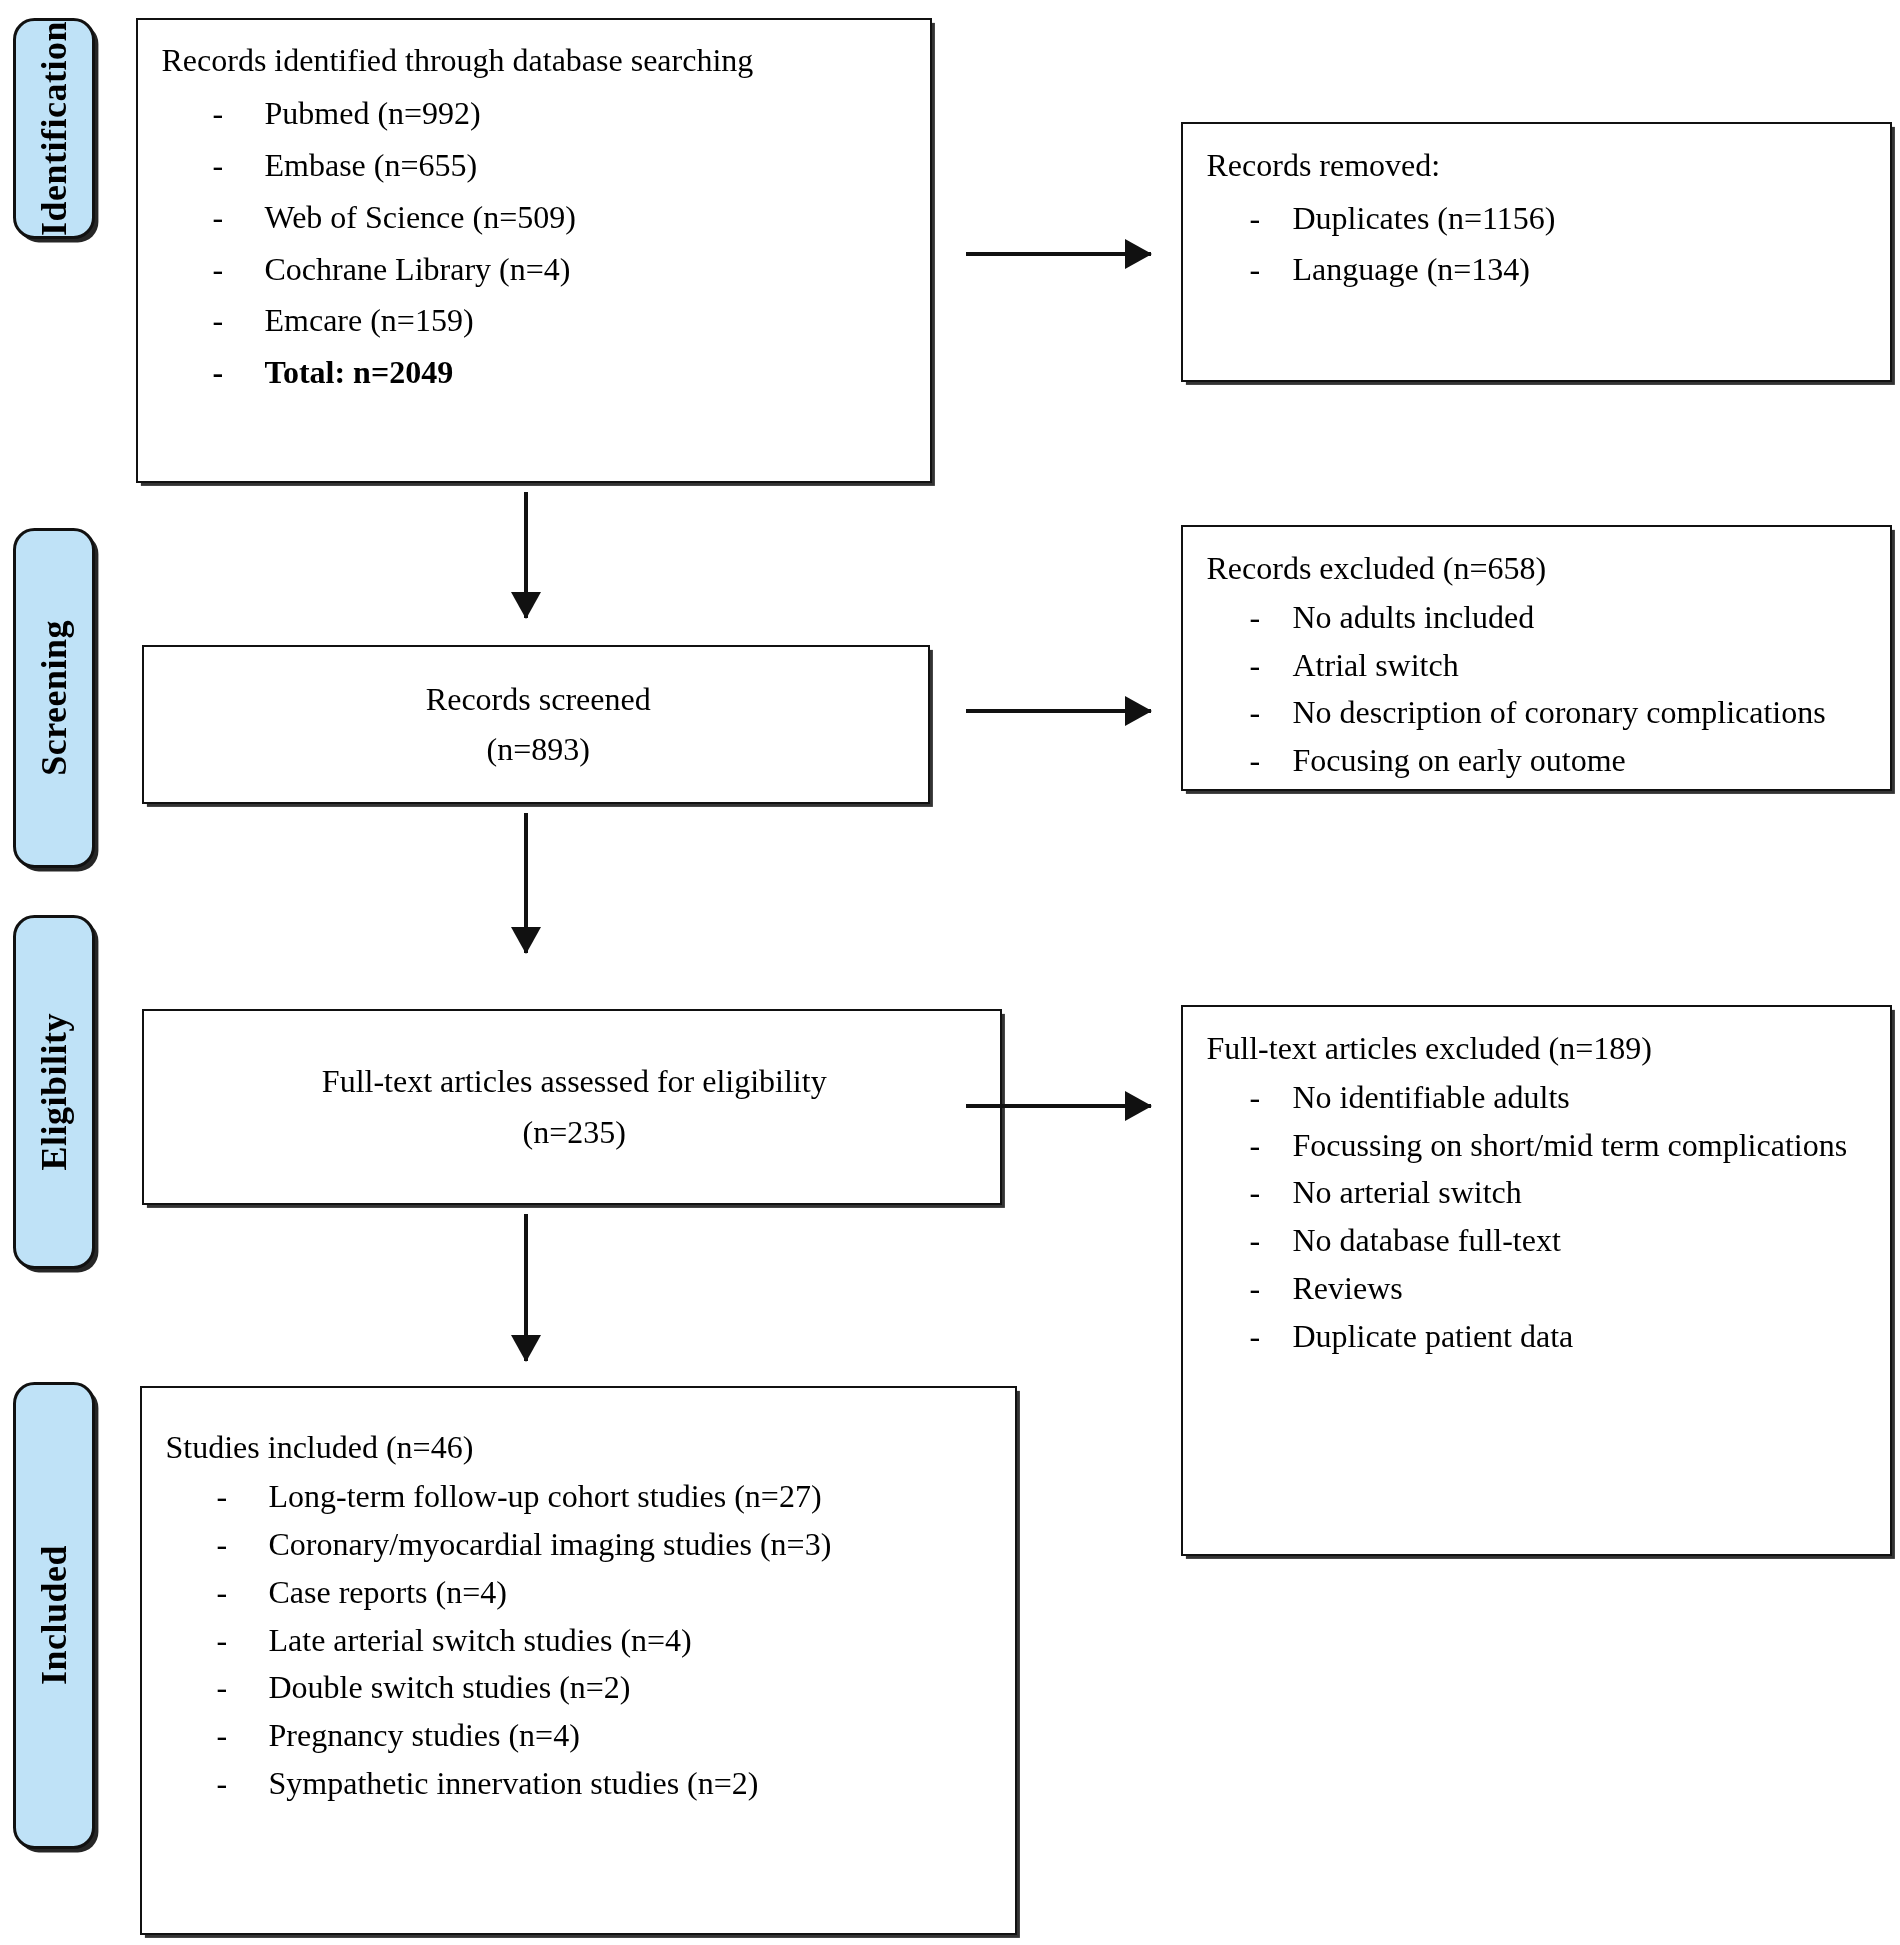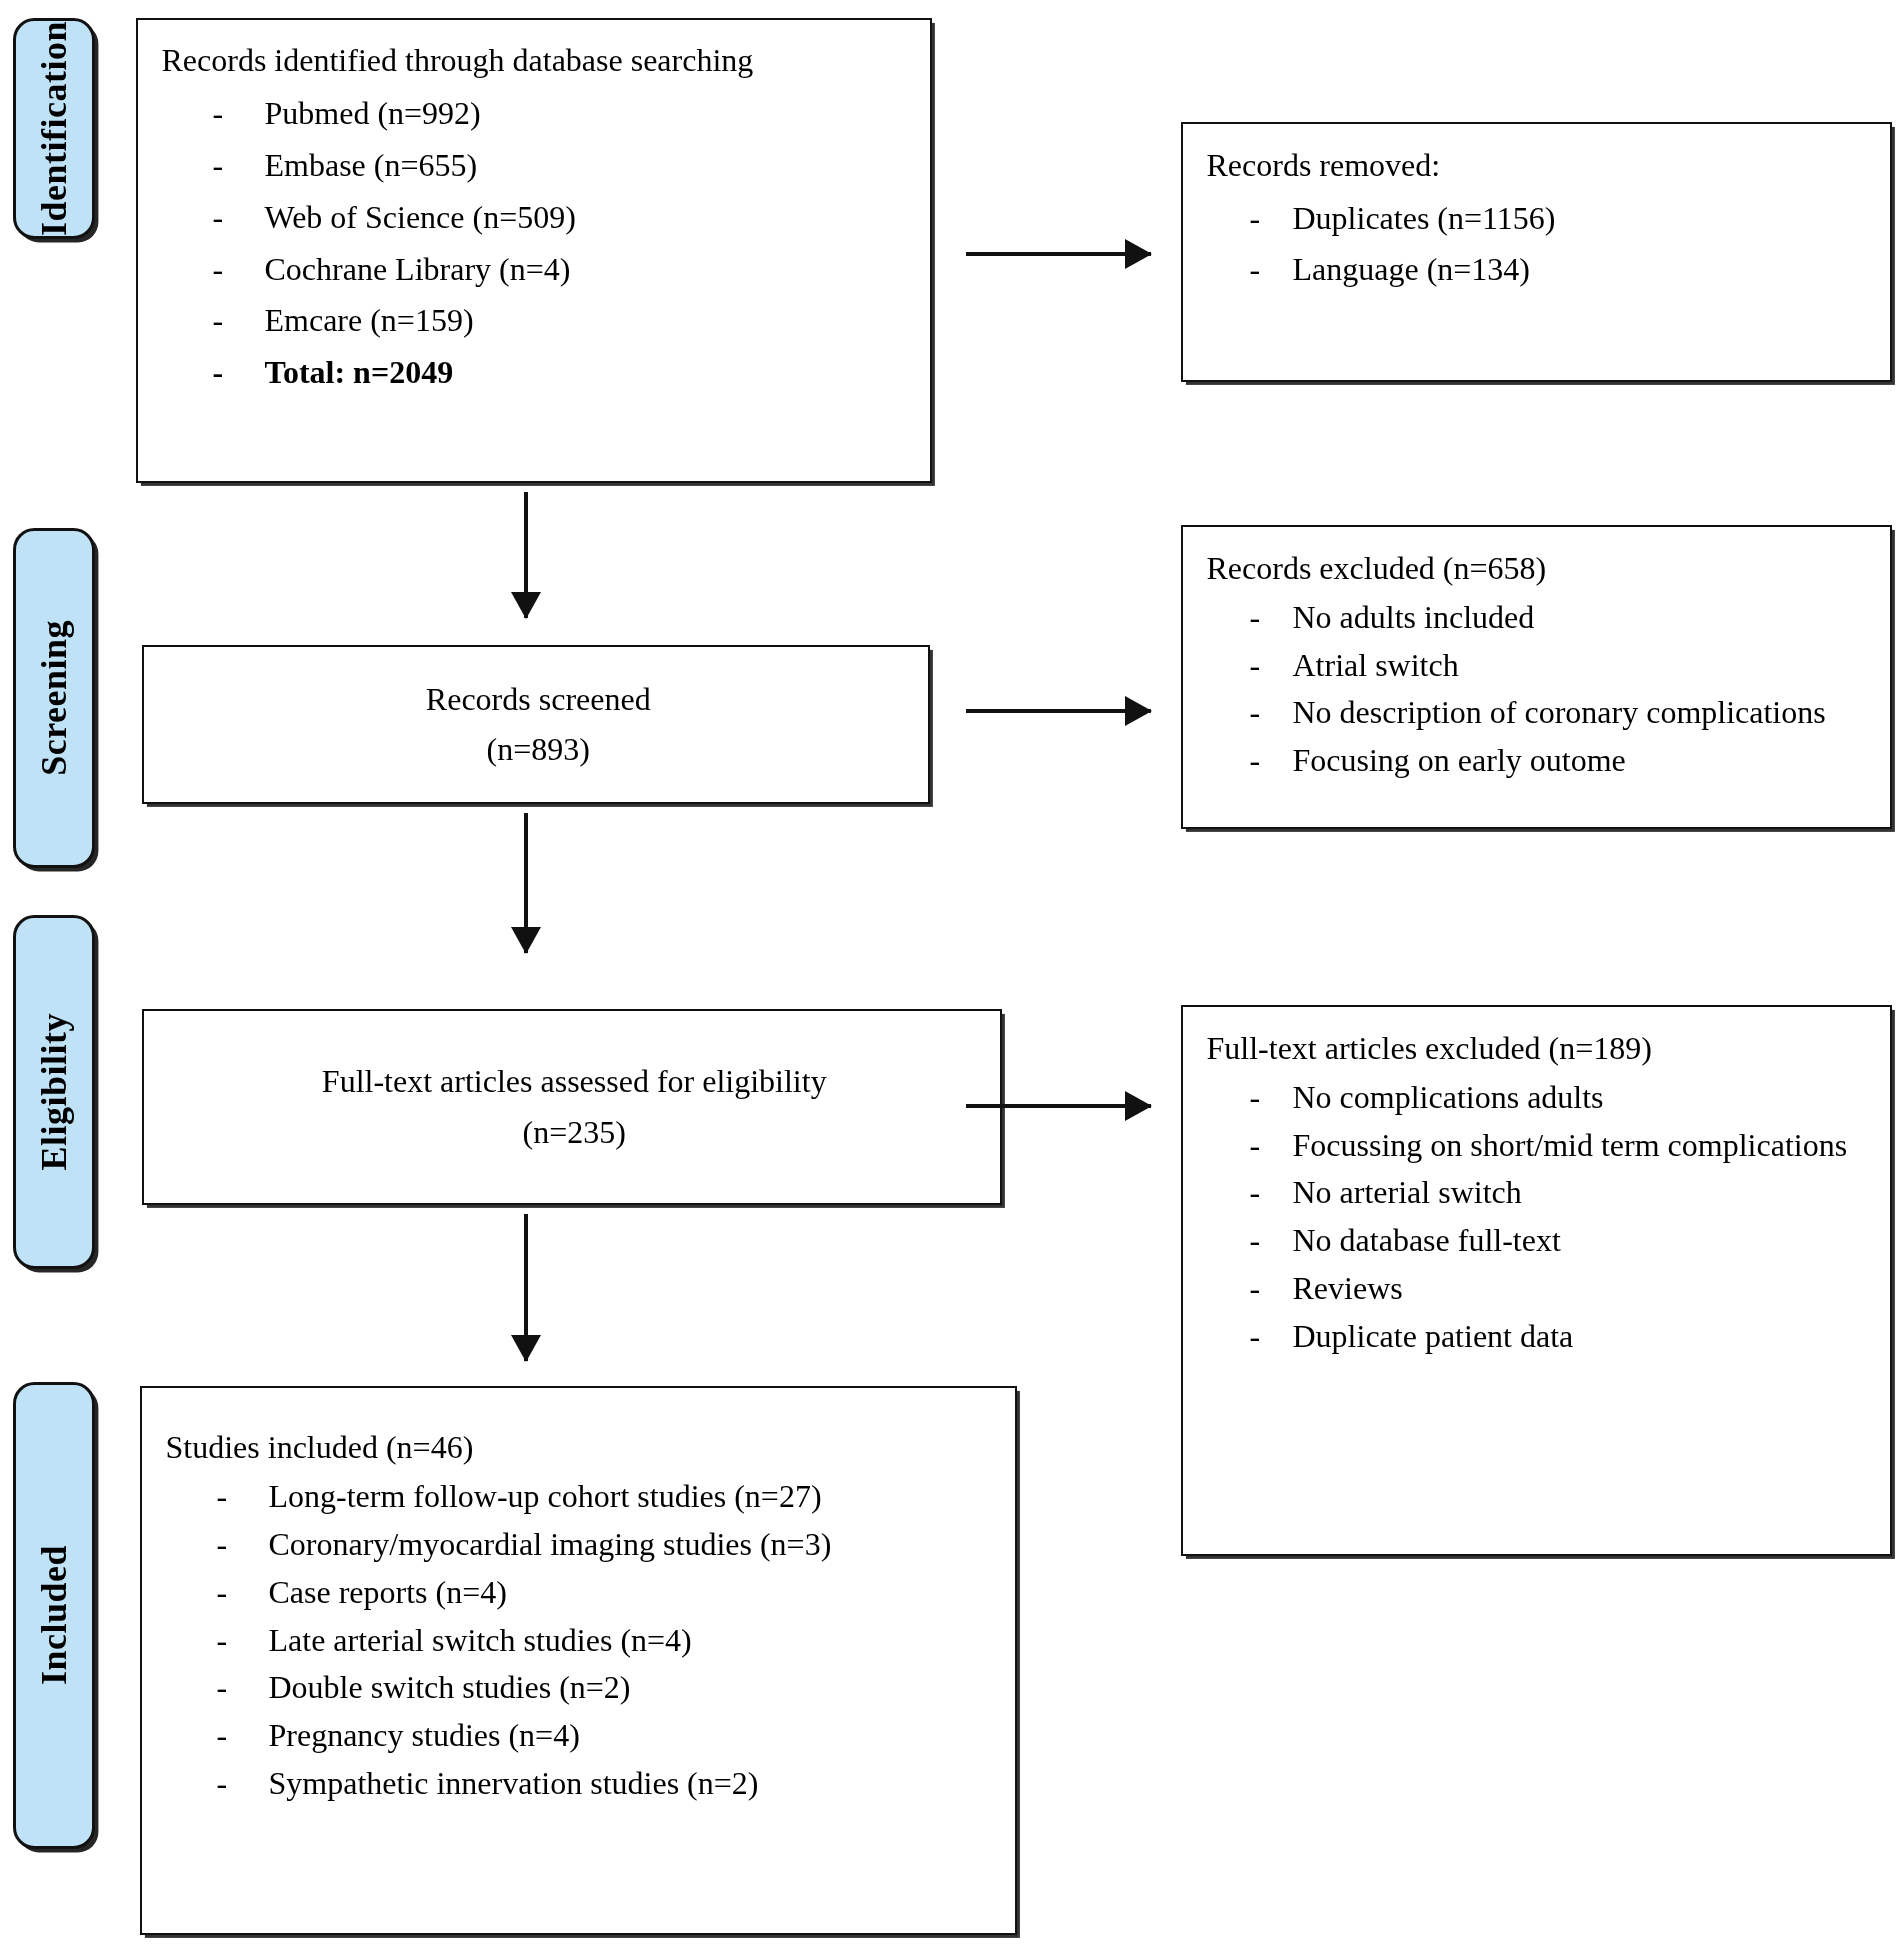--- a/index.html
+++ b/index.html
@@ -188,21 +188,21 @@
     <span class="arrowhead"></span>
   </div>
 
   <div class="flow-box" style="left:142px; top:637px; width:788px; height:159px;">
     <div class="box-inner centered">
       <div class="centered-line">Records screened</div>
       <div class="centered-line">(n=893)</div>
     </div>
   </div>
 
-  <div class="flow-box" style="left:1181px; top:517px; width:711px; height:304px;">
+  <div class="flow-box" style="left:1181px; top:517px; width:711px; height:266px;">
     <div class="box-inner">
       <div class="box-heading">Records excluded (n=658)</div>
       <ul class="bullet-list narrow tight">
         <li>No adults included</li>
         <li>Atrial switch</li>
         <li>No description of coronary complications</li>
         <li>Focusing on early outome</li>
       </ul>
     </div>
   </div>
@@ -219,21 +219,21 @@
     <div class="box-inner centered">
       <div class="centered-line">Full-text articles assessed for eligibility</div>
       <div class="centered-line">(n=235)</div>
     </div>
   </div>
 
   <div class="flow-box" style="left:1181px; top:997px; width:711px; height:551px;">
     <div class="box-inner">
       <div class="box-heading">Full-text articles excluded (n=189)</div>
       <ul class="bullet-list narrow tight">
-        <li>No complications adults</li>
+        <li>No identifiable adults</li>
         <li>Focussing on short/mid term complications</li>
         <li>No arterial switch</li>
         <li>No database full-text</li>
         <li>Reviews</li>
         <li>Duplicate patient data</li>
       </ul>
     </div>
   </div>
 
   <div class="conn-h" style="left:966px; top:1104px; width:185px;">

